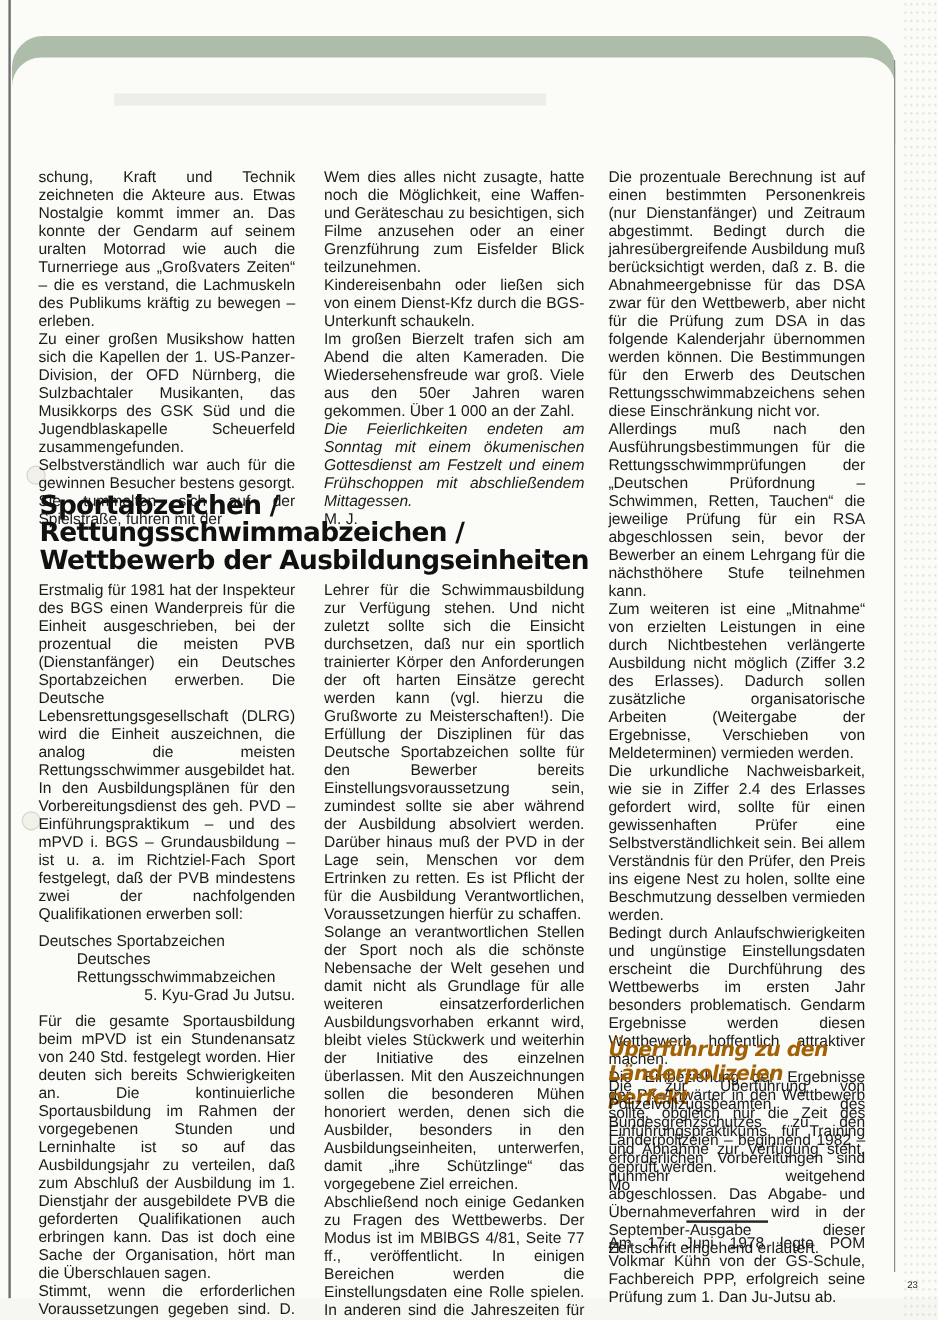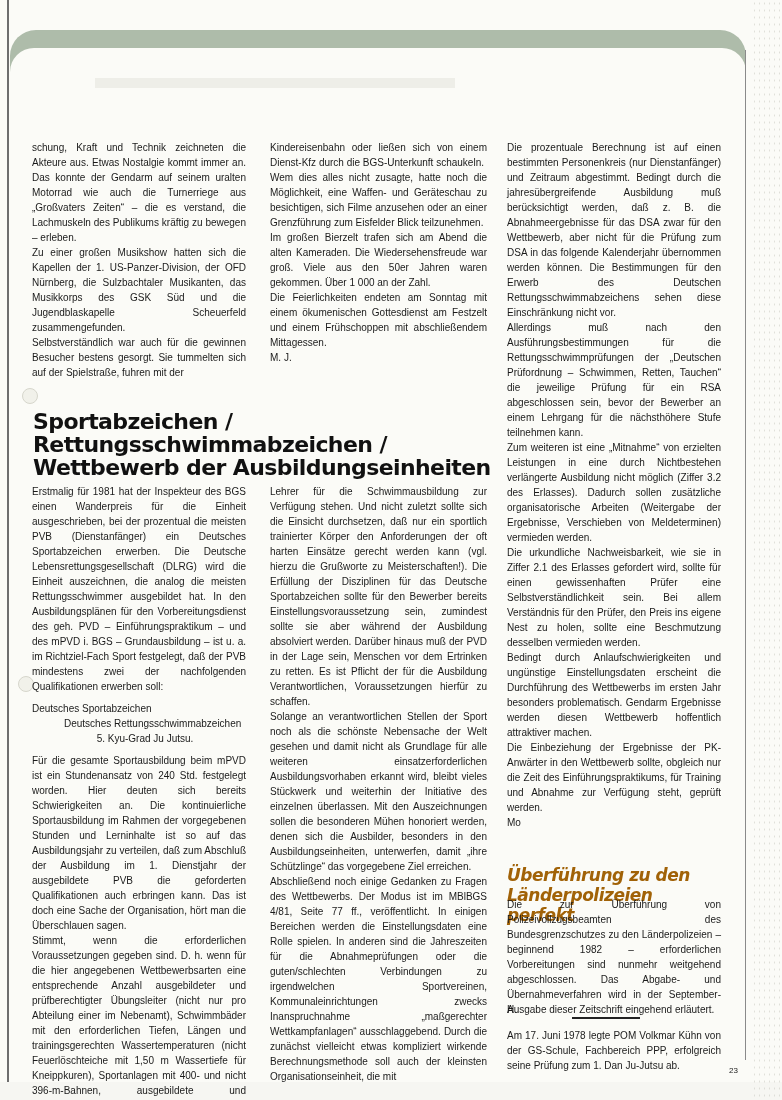--- a/index.html
+++ b/index.html
@@ -19,39 +19,39 @@
     position: absolute; left: 10px; top: 30px; width: 736px; height: 90px;
     background: #aebcaa; border-radius: 26px 26px 0 0;
   }
   .header-inner {
     position: absolute; left: 10px; top: 48px; width: 736px; height: 80px;
     background: #fbfbf7; border-radius: 24px 24px 0 0;
   }
   .ghost-title { position: absolute; left: 95px; top: 78px; width: 360px; height: 10px;
     background: #ebebe4; opacity: 0.8; }
 
-  .col { position: absolute; font-size: 10px; line-height: 15px; text-align: justify; }
+  .col { position: absolute; font-size: 13px; line-height: 15px; text-align: justify; }
   .col p { margin: 0; }
   .col p.gap { margin-top: 7px; }
   .col1 { left: 32px; width: 214px; }
   .col2 { left: 270px; width: 217px; }
   .col3 { left: 507px; width: 214px; }
 
   .headline {
     position: absolute; left: 33px; top: 395px; width: 470px;
     font-family: "DejaVu Sans", sans-serif; font-weight: bold; 
     font-size: 22px; line-height: 23px; letter-spacing: -0.6px; color: #111;
   }
   .headline2 {
     position: absolute; left: 507px; top: 851px; width: 216px;
     font-family: "DejaVu Sans", sans-serif; font-weight: bold; font-style: italic;
     font-size: 17px; line-height: 20px; letter-spacing: -0.5px; color: #a16207;
   }
   .short-rule { position: absolute; left: 572px; top: 1017px; width: 68px; height: 2px; background: #222; }
-  .page-number { position: absolute; left: 729px; top: 1066px; font-size: 8px; font-weight: normal; }
+  .page-number { position: absolute; left: 756px; top: 1066px; font-size: 8px; font-weight: normal; }
   .punch-hole { position: absolute; width: 14px; height: 14px; border-radius: 50%;
     border: 1px solid #d6d6cc; background: #f1f1ea; }
   .signature { text-align: left; }
 </style>
 </head>
 <body>
 
 <div class="page-left-rule"></div>
 <div class="page-bottom-fade"></div>
 <div class="speckle"></div>
@@ -63,51 +63,51 @@
 <div class="punch-hole" style="left:22px; top:388px;"></div>
 <div class="punch-hole" style="left:18px; top:676px;"></div>
 
 <div class="col col1" style="top:140px;">
   <p>schung, Kraft und Technik zeichneten die Akteure aus. Etwas Nostalgie kommt immer an. Das konnte der Gendarm auf seinem uralten Motorrad wie auch die Turnerriege aus „Großvaters Zeiten“ – die es verstand, die Lachmuskeln des Publikums kräftig zu bewegen – erleben.</p>
   <p>Zu einer großen Musikshow hatten sich die Kapellen der 1. US-Panzer-Division, der OFD Nürnberg, die Sulzbachtaler Musikanten, das Musikkorps des GSK Süd und die Jugendblaskapelle Scheuerfeld zusammengefunden.</p>
   <p>Selbstverständlich war auch für die gewinnen Besucher bestens gesorgt. Sie tummelten sich auf der Spielstraße, fuhren mit der</p>
 </div>
 
 <div class="col col2" style="top:140px;">
+  <p>Wem dies alles nicht zusagte, hatte noch die Möglichkeit, eine Waffen- und Geräteschau zu besichtigen, sich Filme anzusehen oder an einer Grenzführung zum Eisfelder Blick teilzunehmen.</p>
   <p>Kindereisenbahn oder ließen sich von einem Dienst-Kfz durch die BGS-Unterkunft schaukeln.</p>
-  <p>Wem dies alles nicht zusagte, hatte noch die Möglichkeit, eine Waffen- und Geräteschau zu besichtigen, sich Filme anzusehen oder an einer Grenzführung zum Eisfelder Blick teilzunehmen.</p>
   <p>Im großen Bierzelt trafen sich am Abend die alten Kameraden. Die Wiedersehensfreude war groß. Viele aus den 50er Jahren waren gekommen. Über 1 000 an der Zahl.</p>
-  <p style="text-align-last: justify;">
+  <p style="text-align-last: justify; font-style: italic;">
     <span>Die Feierlichkeiten endeten am Sonntag mit einem ökumenischen Gottesdienst am Festzelt und einem Frühschoppen mit abschließendem Mittagessen.</span>
   </p>
   <p class="signature">M. J.</p>
 </div>
 
 <h1 class="headline">Sportabzeichen / Rettungsschwimmabzeichen / Wettbewerb der Ausbildungseinheiten</h1>
 
 <div class="col col1" style="top:484px;">
   <p>Erstmalig für 1981 hat der Inspekteur des BGS einen Wanderpreis für die Einheit ausgeschrieben, bei der prozentual die meisten PVB (Dienstanfänger) ein Deutsches Sportabzeichen erwerben. Die Deutsche Lebensrettungsgesellschaft (DLRG) wird die Einheit auszeichnen, die analog die meisten Rettungsschwimmer ausgebildet hat. In den Ausbildungsplänen für den Vorbereitungsdienst des geh. PVD – Einführungspraktikum – und des mPVD i. BGS – Grundausbildung – ist u. a. im Richtziel-Fach Sport festgelegt, daß der PVB mindestens zwei der nachfolgenden Qualifikationen erwerben soll:</p>
   <p class="gap" style="text-align:left;">Deutsches Sportabzeichen</p>
   <p style="text-align:left;padding-left:32px;">Deutsches Rettungsschwimmabzeichen</p>
-  <p style="text-align:center;margin-left:12px;">5. Kyu-Grad Ju Jutsu.</p>
+  <p style="text-align:right;margin-left:12px;">5. Kyu-Grad Ju Jutsu.</p>
   <p class="gap">Für die gesamte Sportausbildung beim mPVD ist ein Stundenansatz von 240 Std. festgelegt worden. Hier deuten sich bereits Schwierigkeiten an. Die kontinuierliche Sportausbildung im Rahmen der vorgegebenen Stunden und Lerninhalte ist so auf das Ausbildungsjahr zu verteilen, daß zum Abschluß der Ausbildung im 1. Dienstjahr der ausgebildete PVB die geforderten Qualifikationen auch erbringen kann. Das ist doch eine Sache der Organisation, hört man die Überschlauen sagen.</p>
   <p>Stimmt, wenn die erforderlichen Voraussetzungen gegeben sind. D. h. wenn für die hier angegebenen Wettbewerbsarten eine entsprechende Anzahl ausgebildeter und prüfberechtigter Übungsleiter (nicht nur pro Abteilung einer im Nebenamt), Schwimmbäder mit den erforderlichen Tiefen, Längen und trainingsgerechten Wassertemperaturen (nicht Feuerlöschteiche mit 1,50 m Wassertiefe für Kneippkuren), Sportanlagen mit 400- und nicht 396-m-Bahnen, ausgebildete und prüfberechtigte</p>
 </div>
 
 <div class="col col2" style="top:484px;">
   <p>Lehrer für die Schwimmausbildung zur Verfügung stehen. Und nicht zuletzt sollte sich die Einsicht durchsetzen, daß nur ein sportlich trainierter Körper den Anforderungen der oft harten Einsätze gerecht werden kann (vgl. hierzu die Grußworte zu Meisterschaften!). Die Erfüllung der Disziplinen für das Deutsche Sportabzeichen sollte für den Bewerber bereits Einstellungsvoraussetzung sein, zumindest sollte sie aber während der Ausbildung absolviert werden. Darüber hinaus muß der PVD in der Lage sein, Menschen vor dem Ertrinken zu retten. Es ist Pflicht der für die Ausbildung Verantwortlichen, Voraussetzungen hierfür zu schaffen.</p>
   <p>Solange an verantwortlichen Stellen der Sport noch als die schönste Nebensache der Welt gesehen und damit nicht als Grundlage für alle weiteren einsatzerforderlichen Ausbildungsvorhaben erkannt wird, bleibt vieles Stückwerk und weiterhin der Initiative des einzelnen überlassen. Mit den Auszeichnungen sollen die besonderen Mühen honoriert werden, denen sich die Ausbilder, besonders in den Ausbildungseinheiten, unterwerfen, damit „ihre Schützlinge“ das vorgegebene Ziel erreichen.</p>
   <p>Abschließend noch einige Gedanken zu Fragen des Wettbewerbs. Der Modus ist im MBlBGS 4/81, Seite 77 ff., veröffentlicht. In einigen Bereichen werden die Einstellungsdaten eine Rolle spielen. In anderen sind die Jahreszeiten für die Abnahmeprüfungen oder die guten/schlechten Verbindungen zu irgendwelchen Sportvereinen, Kommunaleinrichtungen zwecks Inanspruchnahme „maßgerechter Wettkampfanlagen“ ausschlaggebend. Durch die zunächst vielleicht etwas kompliziert wirkende Berechnungsmethode soll auch der kleinsten Organisationseinheit, die mit</p>
 </div>
 
 <div class="col col3" style="top:140px;">
   <p>Die prozentuale Berechnung ist auf einen bestimmten Personenkreis (nur Dienstanfänger) und Zeitraum abgestimmt. Bedingt durch die jahresübergreifende Ausbildung muß berücksichtigt werden, daß z. B. die Abnahmeergebnisse für das DSA zwar für den Wettbewerb, aber nicht für die Prüfung zum DSA in das folgende Kalenderjahr übernommen werden können. Die Bestimmungen für den Erwerb des Deutschen Rettungsschwimmabzeichens sehen diese Einschränkung nicht vor.</p>
   <p>Allerdings muß nach den Ausführungsbestimmungen für die Rettungsschwimmprüfungen der „Deutschen Prüfordnung – Schwimmen, Retten, Tauchen“ die jeweilige Prüfung für ein RSA abgeschlossen sein, bevor der Bewerber an einem Lehrgang für die nächsthöhere Stufe teilnehmen kann.</p>
   <p>Zum weiteren ist eine „Mitnahme“ von erzielten Leistungen in eine durch Nichtbestehen verlängerte Ausbildung nicht möglich (Ziffer 3.2 des Erlasses). Dadurch sollen zusätzliche organisatorische Arbeiten (Weitergabe der Ergebnisse, Verschieben von Meldeterminen) vermieden werden.</p>
-  <p>Die urkundliche Nachweisbarkeit, wie sie in Ziffer 2.1 des Erlasses gefordert wird, sollte für einen gewissenhaften Prüfer eine Selbstverständlichkeit sein. Bei allem Verständnis für den Prüfer, den Preis ins eigene Nest zu holen, sollte eine Beschmutzung desselben vermieden werden.</p>
+  <p>Die urkundliche Nachweisbarkeit, wie sie in Ziffer 2.4 des Erlasses gefordert wird, sollte für einen gewissenhaften Prüfer eine Selbstverständlichkeit sein. Bei allem Verständnis für den Prüfer, den Preis ins eigene Nest zu holen, sollte eine Beschmutzung desselben vermieden werden.</p>
   <p>Bedingt durch Anlaufschwierigkeiten und ungünstige Einstellungsdaten erscheint die Durchführung des Wettbewerbs im ersten Jahr besonders problematisch. Gendarm Ergebnisse werden diesen Wettbewerb hoffentlich attraktiver machen.</p>
   <p>Die Einbeziehung der Ergebnisse der PK-Anwärter in den Wettbewerb sollte, obgleich nur die Zeit des Einführungspraktikums, für Training und Abnahme zur Verfügung steht, geprüft werden.</p>
   <p class="signature">Mo</p>
 </div>
 
 <h2 class="headline2">Überführung zu den Länderpolizeien perfekt</h2>
 <div class="col col3" style="top:897px;">
   <p>Die zur Überführung von Polizeivollzugsbeamten des Bundesgrenzschutzes zu den Länderpolizeien – beginnend 1982 – erforderlichen Vorbereitungen sind nunmehr weitgehend abgeschlossen. Das Abgabe- und Übernahmeverfahren wird in der September-Ausgabe dieser Zeitschrift eingehend erläutert.</p>
   <p class="signature" style="margin-top:-15px;">H.</p>
 </div>

